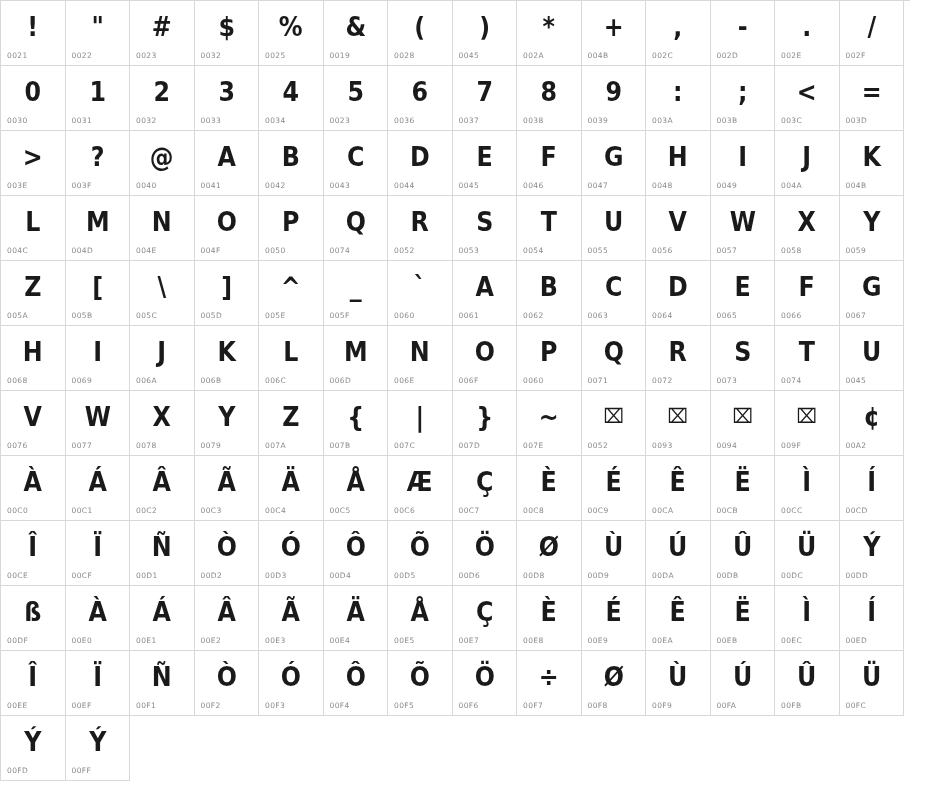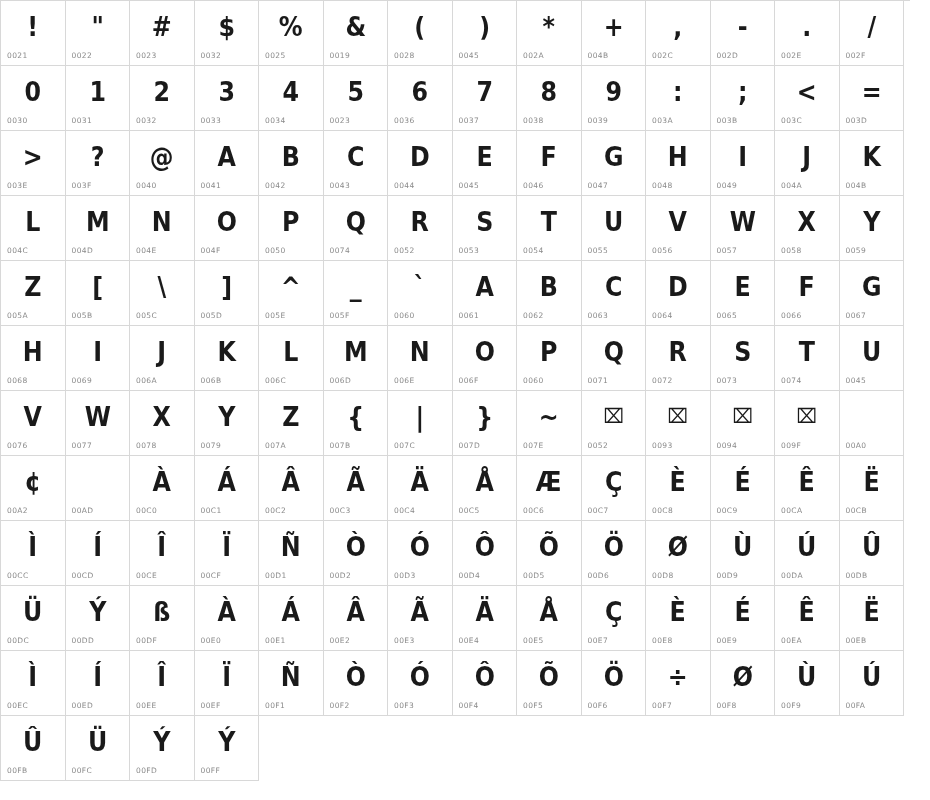--- a/index.html
+++ b/index.html
@@ -451,31 +451,23 @@
       <div class="glyph-code">0093</div>
     </div>
     <div class="glyph-cell">
       <div class="glyph-shape notdef">⌧</div>
       <div class="glyph-code">0094</div>
     </div>
     <div class="glyph-cell">
       <div class="glyph-shape notdef">⌧</div>
       <div class="glyph-code">009F</div>
     </div>
-    <div class="glyph-cell empty-cell">
-      <div class="glyph-shape"></div>
-      <div class="glyph-code">00A0</div>
-    </div>
     <div class="glyph-cell">
       <div class="glyph-shape">¢</div>
       <div class="glyph-code">00A2</div>
-    </div>
-    <div class="glyph-cell empty-cell">
-      <div class="glyph-shape"></div>
-      <div class="glyph-code">00AD</div>
     </div>
     <div class="glyph-cell">
       <div class="glyph-shape">À</div>
       <div class="glyph-code">00C0</div>
     </div>
     <div class="glyph-cell">
       <div class="glyph-shape">Á</div>
       <div class="glyph-code">00C1</div>
     </div>
     <div class="glyph-cell">

